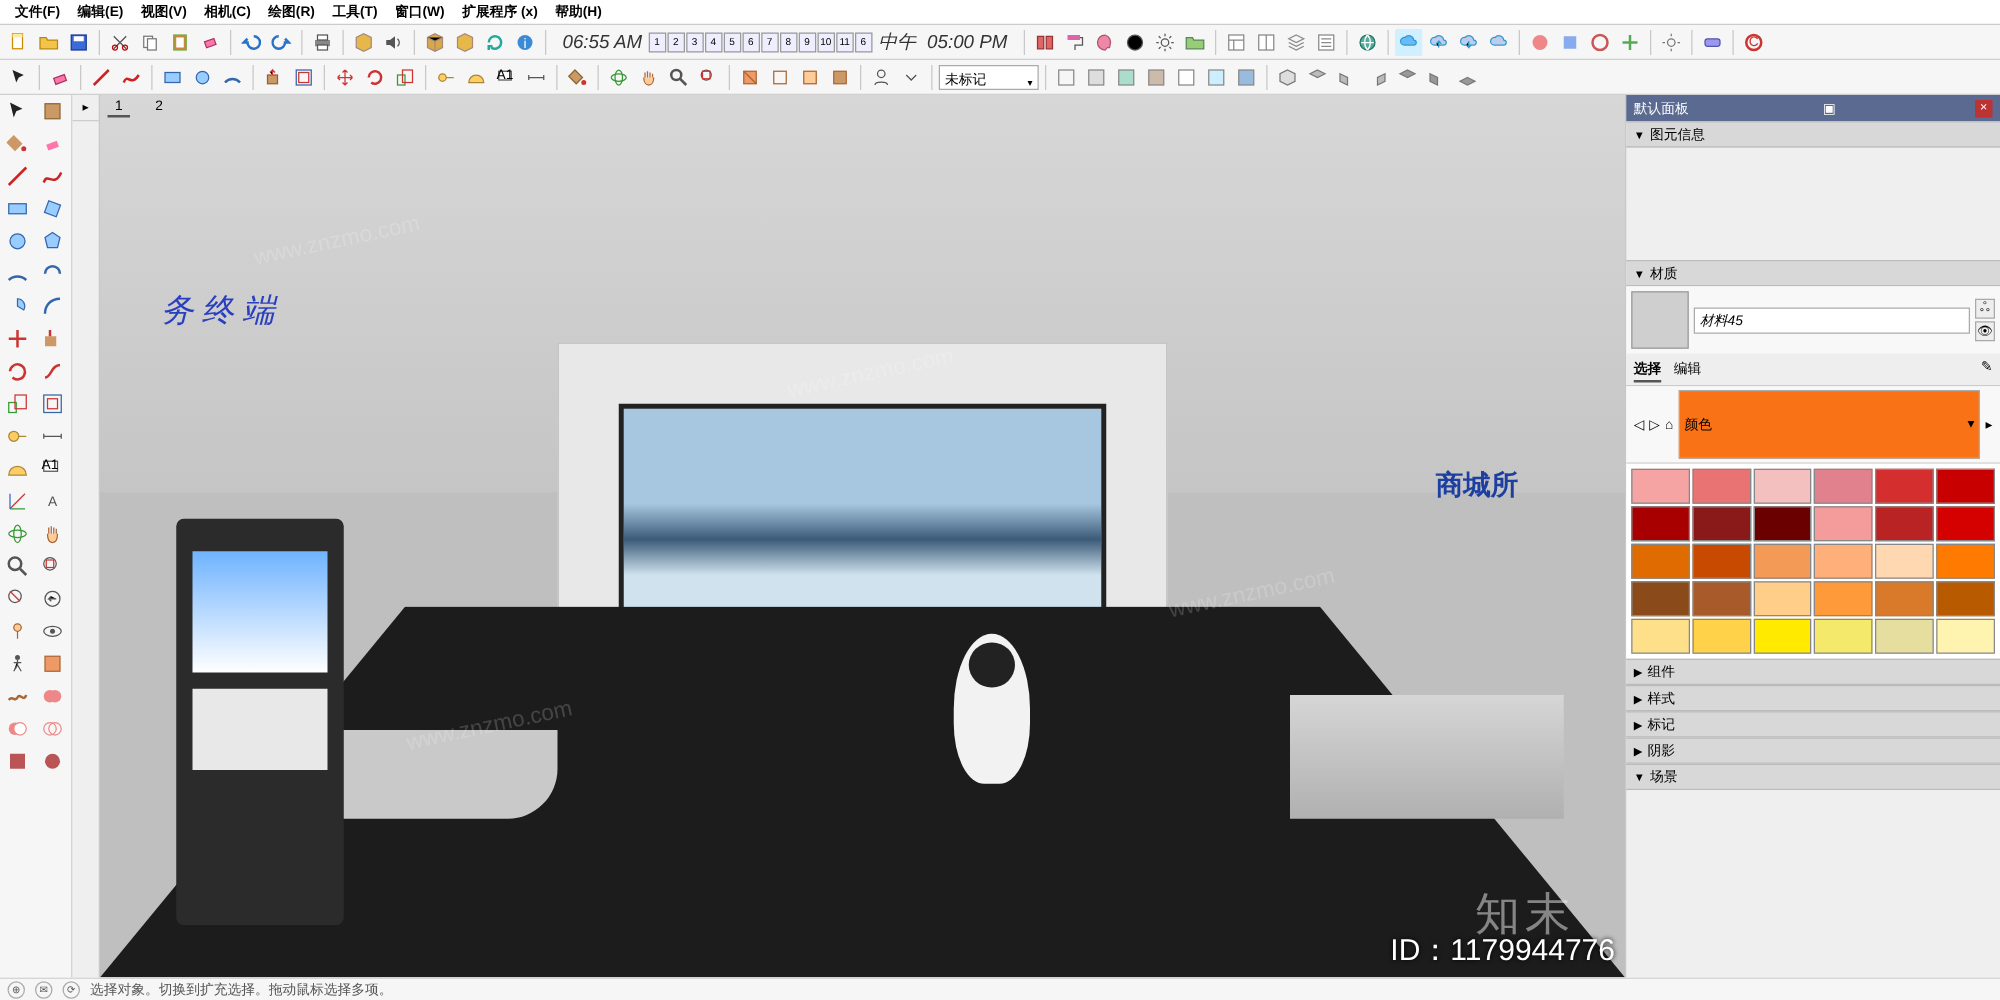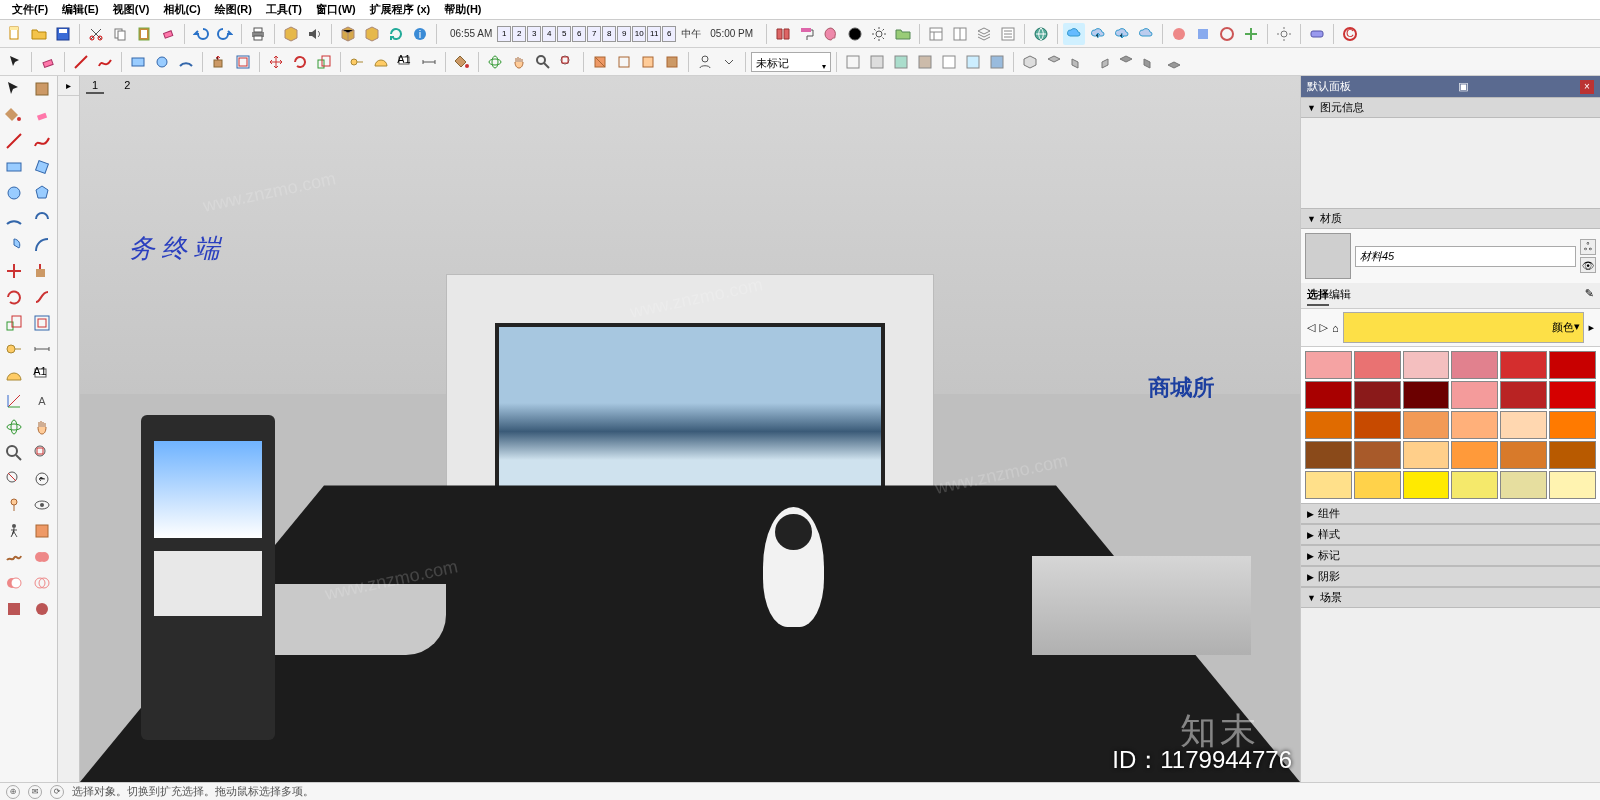--- a/index.html
+++ b/index.html
@@ -9,21 +9,21 @@
 .menubar{height:20px;background:#fff;border-bottom:1px solid #ccc;display:flex;align-items:center;padding:0 6px;gap:2px;}
 .menubar span{padding:2px 6px;cursor:default;font-weight:bold;}
 
 
 .toolbar{height:28px;background:#f6f6f6;border-bottom:1px solid #d0d0d0;display:flex;align-items:center;gap:2px;padding:0 4px;overflow:hidden;}
 .tb-btn{width:22px;height:22px;display:inline-flex;align-items:center;justify-content:center;border:1px solid transparent;border-radius:2px;}
 .tb-btn svg{width:16px;height:16px;}
 .sep{width:1px;height:20px;background:#c8c8c8;margin:0 3px;}
 .time-strip{display:flex;align-items:center;gap:1px;margin:0 4px;}
 .time-strip .tick{width:14px;height:16px;border:1px solid #999;background:#eef;font-size:8px;display:flex;align-items:center;justify-content:center;}
-.time-label{font-size:10px;color:#333;margin:0 4px;}
+.time-label{font-size:15px;color:#333;margin:0 4px;font-style:italic;}
 .combo{height:20px;border:1px solid #aaa;background:#fff;padding:0 4px;display:flex;align-items:flex-end;min-width:80px;}
 .combo .arrow{margin-left:auto;font-size:8px;}
 
 
 .app-body{display:flex;height:calc(800px - 20px - 28px - 28px - 18px);}
 .left-tools{width:58px;background:#f6f6f6;border-right:1px solid #c8c8c8;display:flex;flex-direction:column;}
 .left-tools .row{display:flex;}
 .palette-btn{width:28px;height:26px;display:flex;align-items:center;justify-content:center;border:1px solid transparent;}
 .palette-btn svg{width:18px;height:18px;}
 
@@ -56,25 +56,25 @@
 .tray-title{background:#5a6a90;color:#fff;padding:3px 6px;display:flex;align-items:center;font-size:11px;}
 .tray-title .x{margin-left:auto;width:14px;height:14px;background:#b33;color:#fff;display:flex;align-items:center;justify-content:center;font-size:10px;}
 .panel-head{background:#d8d8d8;border-top:1px solid #bbb;border-bottom:1px solid #bbb;padding:2px 6px;display:flex;align-items:center;cursor:default;}
 .panel-head .tri{font-size:9px;margin-right:4px;}
 .panel-body{background:#fff;padding:4px 6px;font-size:11px;}
 .mat-row{display:flex;align-items:center;gap:4px;padding:4px;background:#f8f8f8;}
 .mat-thumb{width:46px;height:46px;background:#cfcfcf;border:1px solid #999;}
 .mat-name{border:1px solid #aaa;padding:2px 4px;flex:1;background:#fff;font-style:italic;}
 .mat-side{display:flex;flex-direction:column;gap:2px;}
 .mat-side .ico{width:16px;height:16px;border:1px solid #aaa;background:#eee;display:flex;align-items:center;justify-content:center;font-size:10px;}
-.subtabs{display:flex;padding:2px 6px;background:#eee;border-bottom:1px solid #ccc;}
+.subtabs{display:flex;gap:10px;padding:2px 6px;background:#eee;border-bottom:1px solid #ccc;}
 .subtabs span{padding:2px 0;}
 .subtabs .active{font-weight:bold;border-bottom:2px solid #555;}
 .nav-row{display:flex;align-items:center;gap:4px;padding:3px 6px;background:#f8f8f8;border-bottom:1px solid #ccc;}
-.nav-row .fld{flex:1;border:1px solid #aaa;background:#fde047;padding:7px 4px;text-align:right;}
+.nav-row .fld{flex:1;border:1px solid #aaa;background:#f97316;padding:19px 4px;}
 .swatches{display:grid;grid-template-columns:repeat(6,1fr);gap:2px;padding:4px;background:#fff;}
 .sw{height:28px;border:1px solid #888;}
 .bottom-info{font-size:10px;padding:2px 6px;display:flex;justify-content:space-between;color:#333;border-top:1px solid #ccc;}
 
 .statusbar{height:18px;background:#f6f6f6;border-top:1px solid #ccc;display:flex;align-items:center;padding:0 6px;font-size:10px;color:#555;gap:8px;}
 .statusbar .ico{width:14px;height:14px;border:1px solid #aaa;border-radius:50%;font-size:8px;display:flex;align-items:center;justify-content:center;}
 </style>
 </head>
 <body>
 

